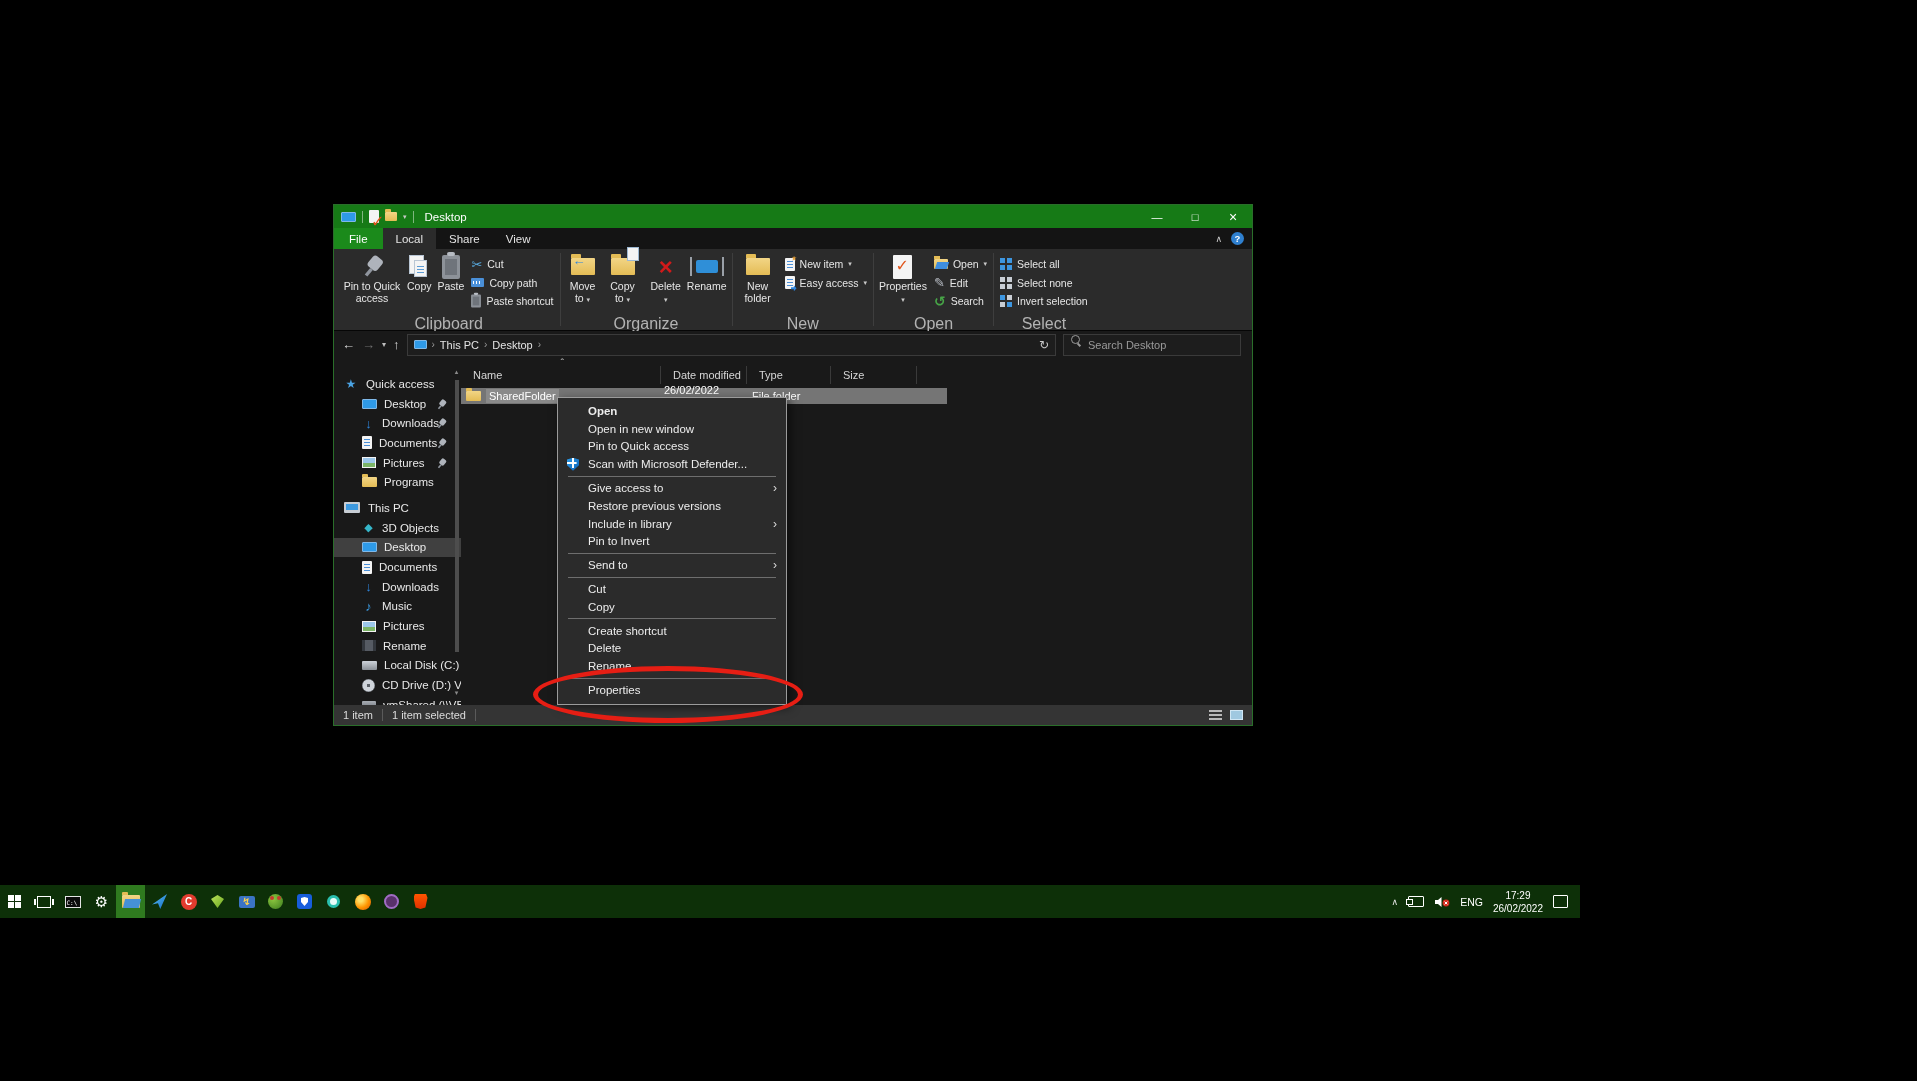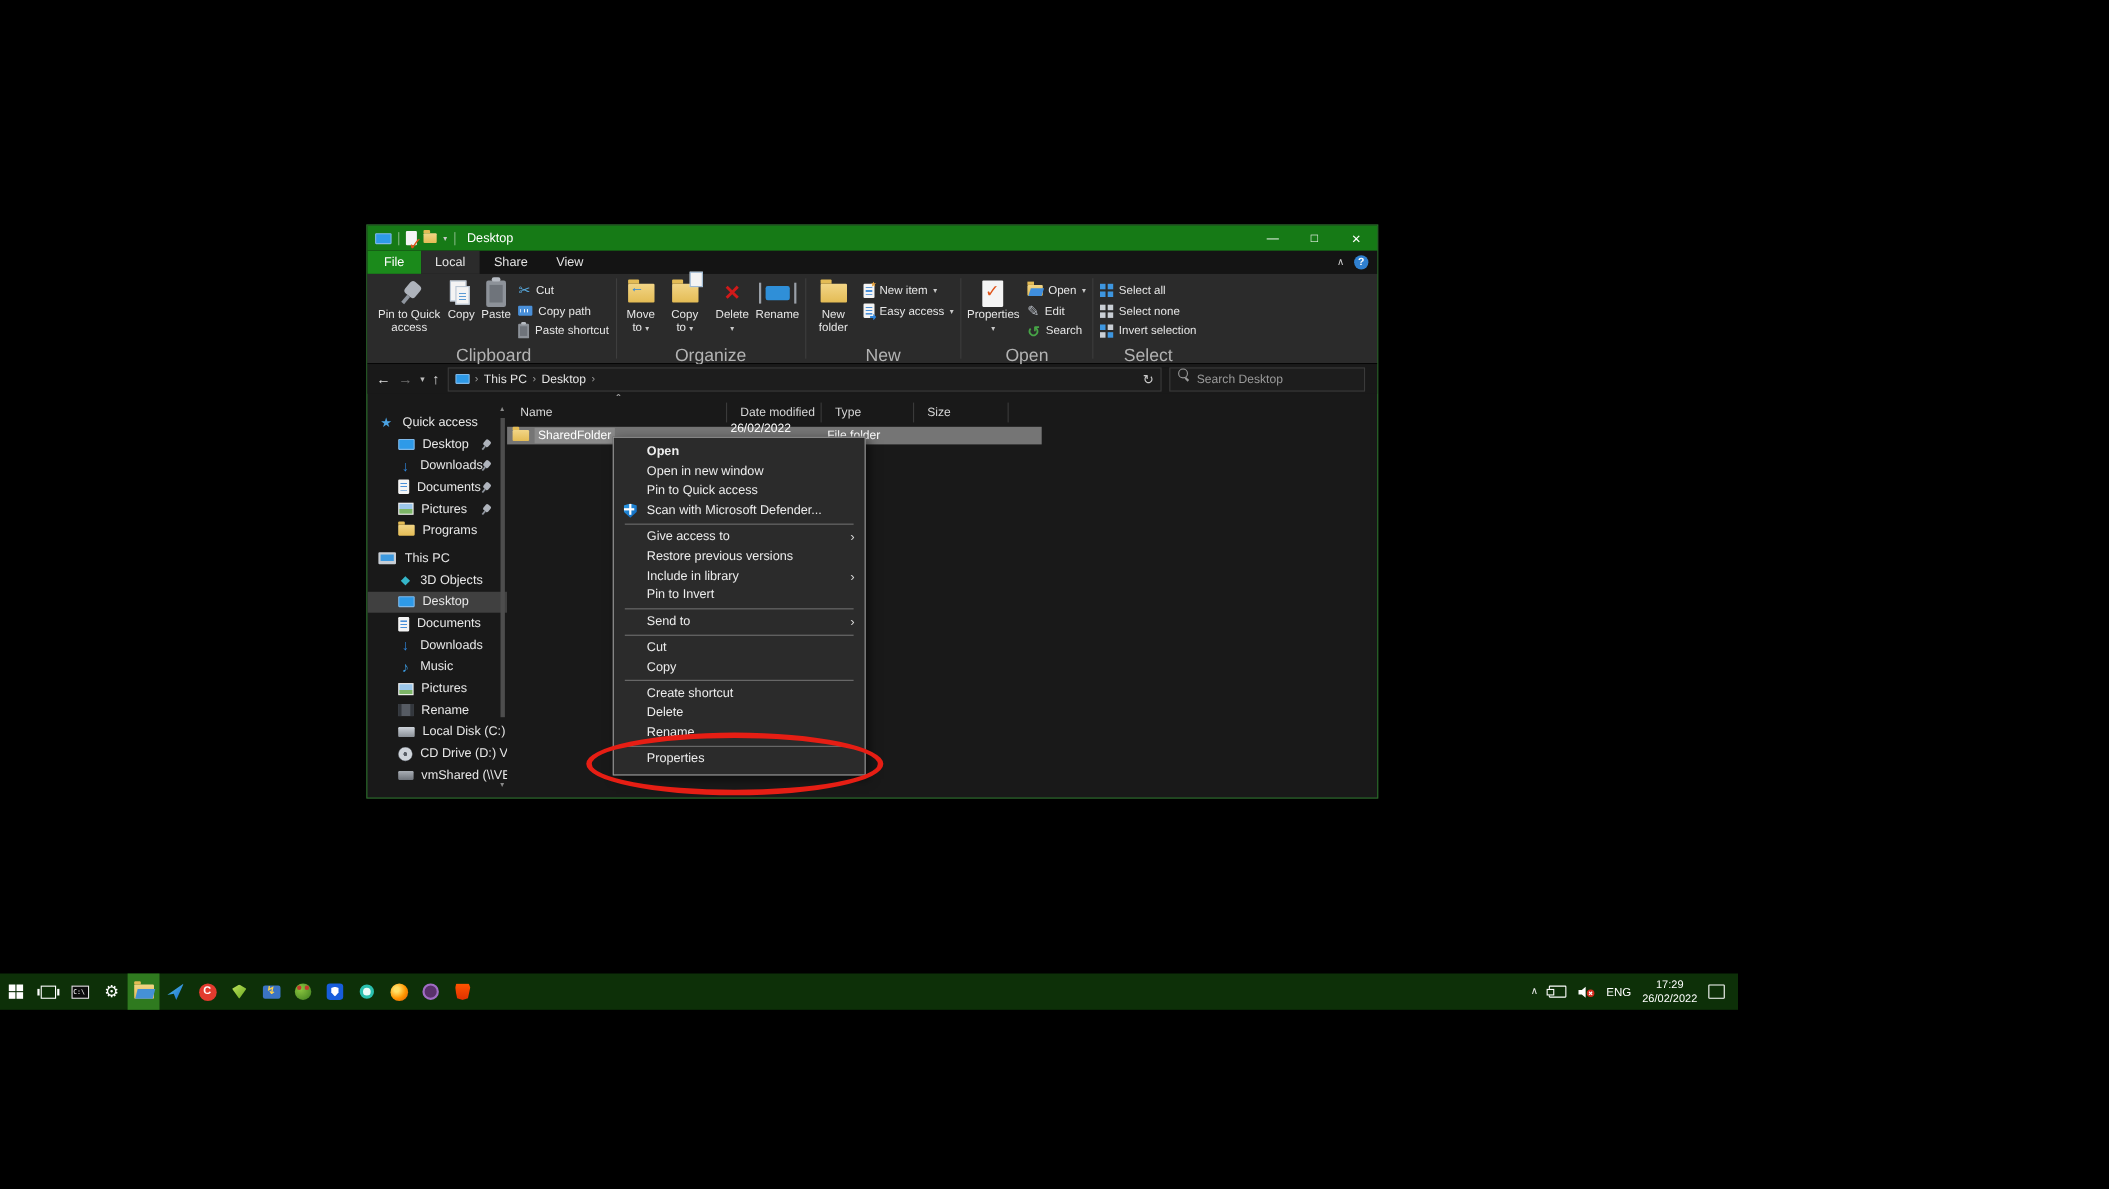--- a/index.html
+++ b/index.html
@@ -527,20 +527,30 @@
             <span class="fold"></span>
             <span class="nm">SharedFolder</span>
           </div>
           <div class="cell rdate">26/02/2022 17:26</div>
           <div class="cell rtype">File folder</div>
           <div class="cell"></div>
         </div>
       </div>
     </div>
 
+    <div class="statusbar">
+      <span>1 item</span>
+      <span class="st-div"></span>
+      <span>1 item selected</span>
+      <span class="st-div"></span>
+      <span class="st-right">
+        <span class="sv1"></span>
+        <span class="sv2"></span>
+      </span>
+    </div>
   </div>
 
   <div class="ctxmenu">
     <div class="mi mi-bold">Open</div>
     <div class="mi">Open in new window</div>
     <div class="mi">Pin to Quick access</div>
     <div class="mi">
       <span class="shield-ic"></span>
       <span>Scan with Microsoft Defender...</span>
     </div>

